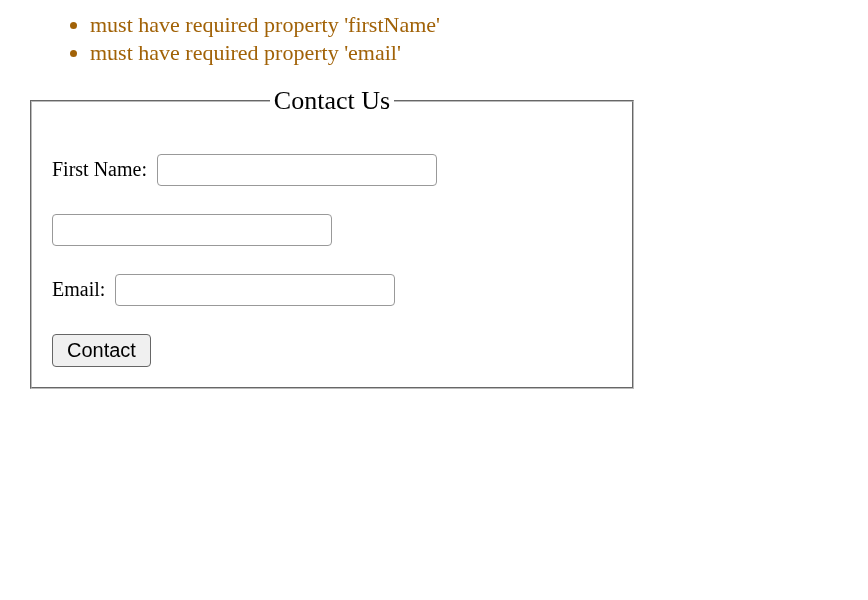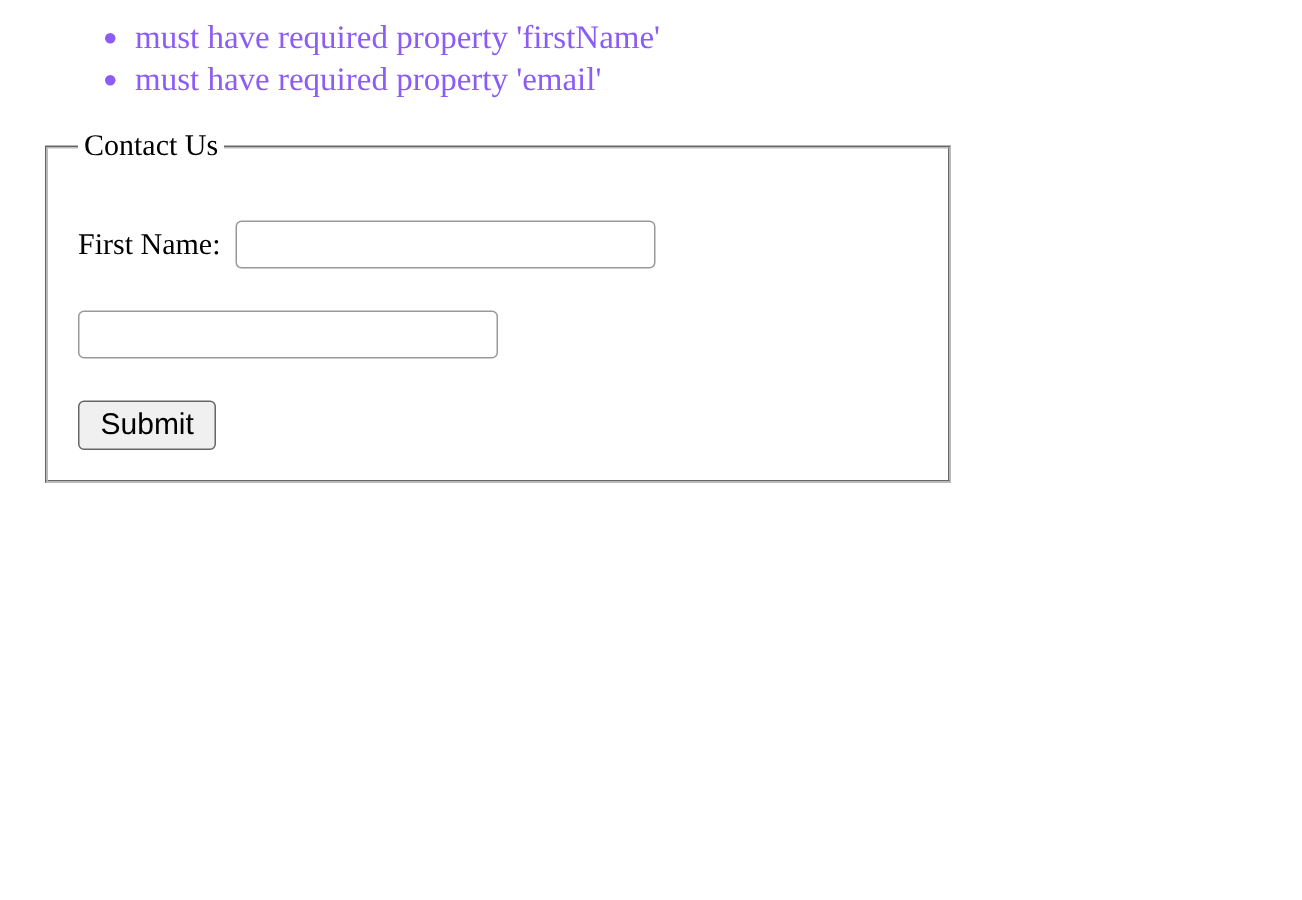--- a/index.html
+++ b/index.html
@@ -4,36 +4,37 @@
   <style>
     body {
       font-family: "Times New Roman", Times, serif;
       font-size: 22px;
       margin: 0;
       padding: 10px 30px;
       background: #ffffff;
       color: #000000;
     }
     ul.errors {
-      color: #8b5cf6;
+      color: #a16207;
       margin: 0 0 20px 0;
       padding-left: 60px;
     }
     ul.errors li {
       margin: 2px 0;
     }
     fieldset {
       border: 2px groove #bbb;
       padding: 10px 20px 20px 20px;
       margin: 0;
       width: 560px;
     }
     legend {
-      font-size: 20px;
+      font-size: 26px;
       padding: 0 4px;
+      text-align: center;
     }
     .field-row {
       margin: 28px 0;
     }
     label {
       font-size: 20px;
       margin-right: 4px;
     }
     input[type="text"] {
       font-size: 18px;
@@ -67,17 +68,21 @@
 
   <div class="field-row">
     <label>First Name:</label>
     <input type="text" value="" style="">
   </div>
 
   <div class="field-row">
     <input type="text" value="" style="">
   </div>
 
+  <div class="field-row">
+    <label>Email:</label>
+    <input type="text" value="" style="">
+  </div>
 
   <div>
-    <button class="submit" type="button">Submit</button>
+    <button class="submit" type="button">Contact</button>
   </div>
 </fieldset>
 
 </body></html>

